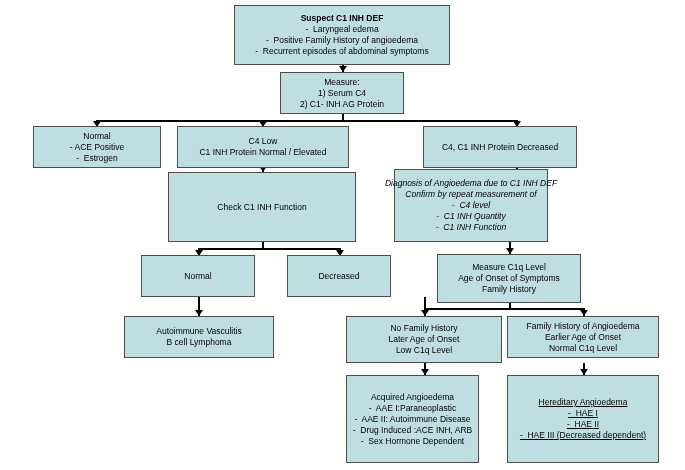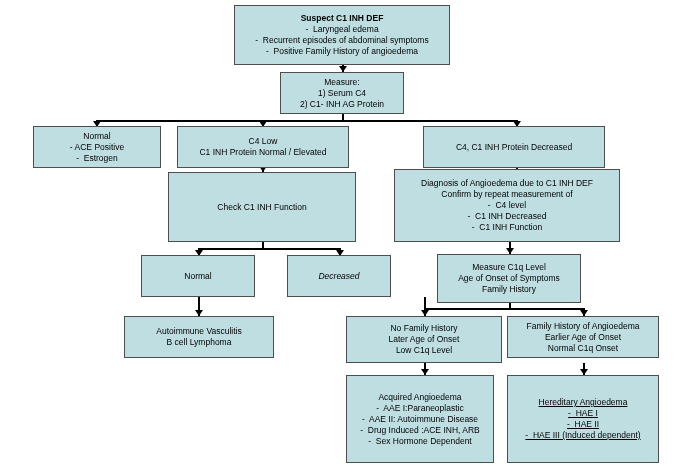--- a/index.html
+++ b/index.html
@@ -98,62 +98,62 @@
 
   <div class="edge v" style="left:424px; top:363px; height:12px;"></div>
   <div class="arrow" style="left:421px; top:369px;"></div>
 
   <div class="edge v" style="left:583px; top:363px; height:12px;"></div>
   <div class="arrow" style="left:580px; top:369px;"></div>
 
   <div class="node" style="left:234px; top:5px; width:216px; height:60px;">
     <span class="ln bold">Suspect C1 INH DEF</span>
     <span class="ln">-  Laryngeal edema</span>
+    <span class="ln">-  Positive Family History of angioedema</span>
     <span class="ln">-  Recurrent episodes of abdominal symptoms</span>
-    <span class="ln">-  Positive Family History of angioedema</span>
   </div>
 
   <div class="node" style="left:280px; top:72px; width:124px; height:27px;">
     <span class="ln">Measure:</span>
     <span class="ln">1) Serum C4</span>
     <span class="ln">2) C1- INH AG Protein</span>
   </div>
 
   <div class="node" style="left:33px; top:126px; width:128px; height:35px;">
     <span class="ln">Normal</span>
     <span class="ln">- ACE Positive</span>
     <span class="ln">-  Estrogen</span>
   </div>
 
   <div class="node" style="left:177px; top:126px; width:172px; height:35px;">
     <span class="ln">C4 Low</span>
     <span class="ln">C1 INH Protein Normal / Elevated</span>
   </div>
 
-  <div class="node" style="left:423px; top:126px; width:182px; height:27px;">
+  <div class="node" style="left:423px; top:126px; width:154px; height:27px;">
     <span class="ln">C4, C1 INH Protein Decreased</span>
   </div>
 
   <div class="node" style="left:168px; top:172px; width:188px; height:70px;">
     <span class="ln">Check C1 INH Function</span>
   </div>
 
-  <div class="node" style="left:394px; top:169px; width:226px; height:73px;">
+  <div class="node" style="left:394px; top:169px; width:154px; height:73px;font-style:italic;">
     <span class="ln">Diagnosis of Angioedema due to C1 INH DEF</span>
     <span class="ln">Confirm by repeat measurement of</span>
     <span class="ln">-  C4 level</span>
-    <span class="ln">-  C1 INH Decreased</span>
+    <span class="ln">-  C1 INH Quantity</span>
     <span class="ln">-  C1 INH Function</span>
   </div>
 
   <div class="node" style="left:141px; top:255px; width:114px; height:42px;">
     <span class="ln">Normal</span>
   </div>
 
-  <div class="node" style="left:287px; top:255px; width:104px; height:42px;font-style:italic;">
+  <div class="node" style="left:287px; top:255px; width:104px; height:42px;">
     <span class="ln">Decreased</span>
   </div>
 
   <div class="node" style="left:437px; top:254px; width:144px; height:49px;">
     <span class="ln">Measure C1q Level</span>
     <span class="ln">Age of Onset of Symptoms</span>
     <span class="ln">Family History</span>
   </div>
 
   <div class="node" style="left:124px; top:316px; width:150px; height:31px;">
@@ -163,33 +163,33 @@
 
   <div class="node" style="left:346px; top:316px; width:156px; height:47px;">
     <span class="ln">No Family History</span>
     <span class="ln">Later Age of Onset</span>
     <span class="ln">Low C1q Level</span>
   </div>
 
   <div class="node" style="left:507px; top:316px; width:152px; height:39px;">
     <span class="ln">Family History of Angioedema</span>
     <span class="ln">Earlier Age of Onset</span>
-    <span class="ln">Normal C1q Onset</span>
+    <span class="ln">Normal C1q Level</span>
   </div>
 
-  <div class="node" style="left:346px; top:375px; width:148px; height:88px;">
+  <div class="node" style="left:346px; top:375px; width:133px; height:88px;">
     <span class="ln">Acquired Angioedema</span>
     <span class="ln"></span>
     <span class="ln">-  AAE I:Paraneoplastic</span>
     <span class="ln">-  AAE II: Autoimmune Disease</span>
     <span class="ln">-  Drug Induced :ACE INH, ARB</span>
     <span class="ln">-  Sex Hormone Dependent</span>
   </div>
 
   <div class="node" style="left:507px; top:375px; width:152px; height:88px;text-decoration:underline;">
     <span class="ln">Hereditary Angioedema</span>
     <span class="ln"></span>
     <span class="ln">-  HAE I</span>
     <span class="ln">-  HAE II</span>
-    <span class="ln">-  HAE III (Induced dependent)</span>
+    <span class="ln">-  HAE III (Decreased dependent)</span>
   </div>
 
 </div>
 
 </body></html>

